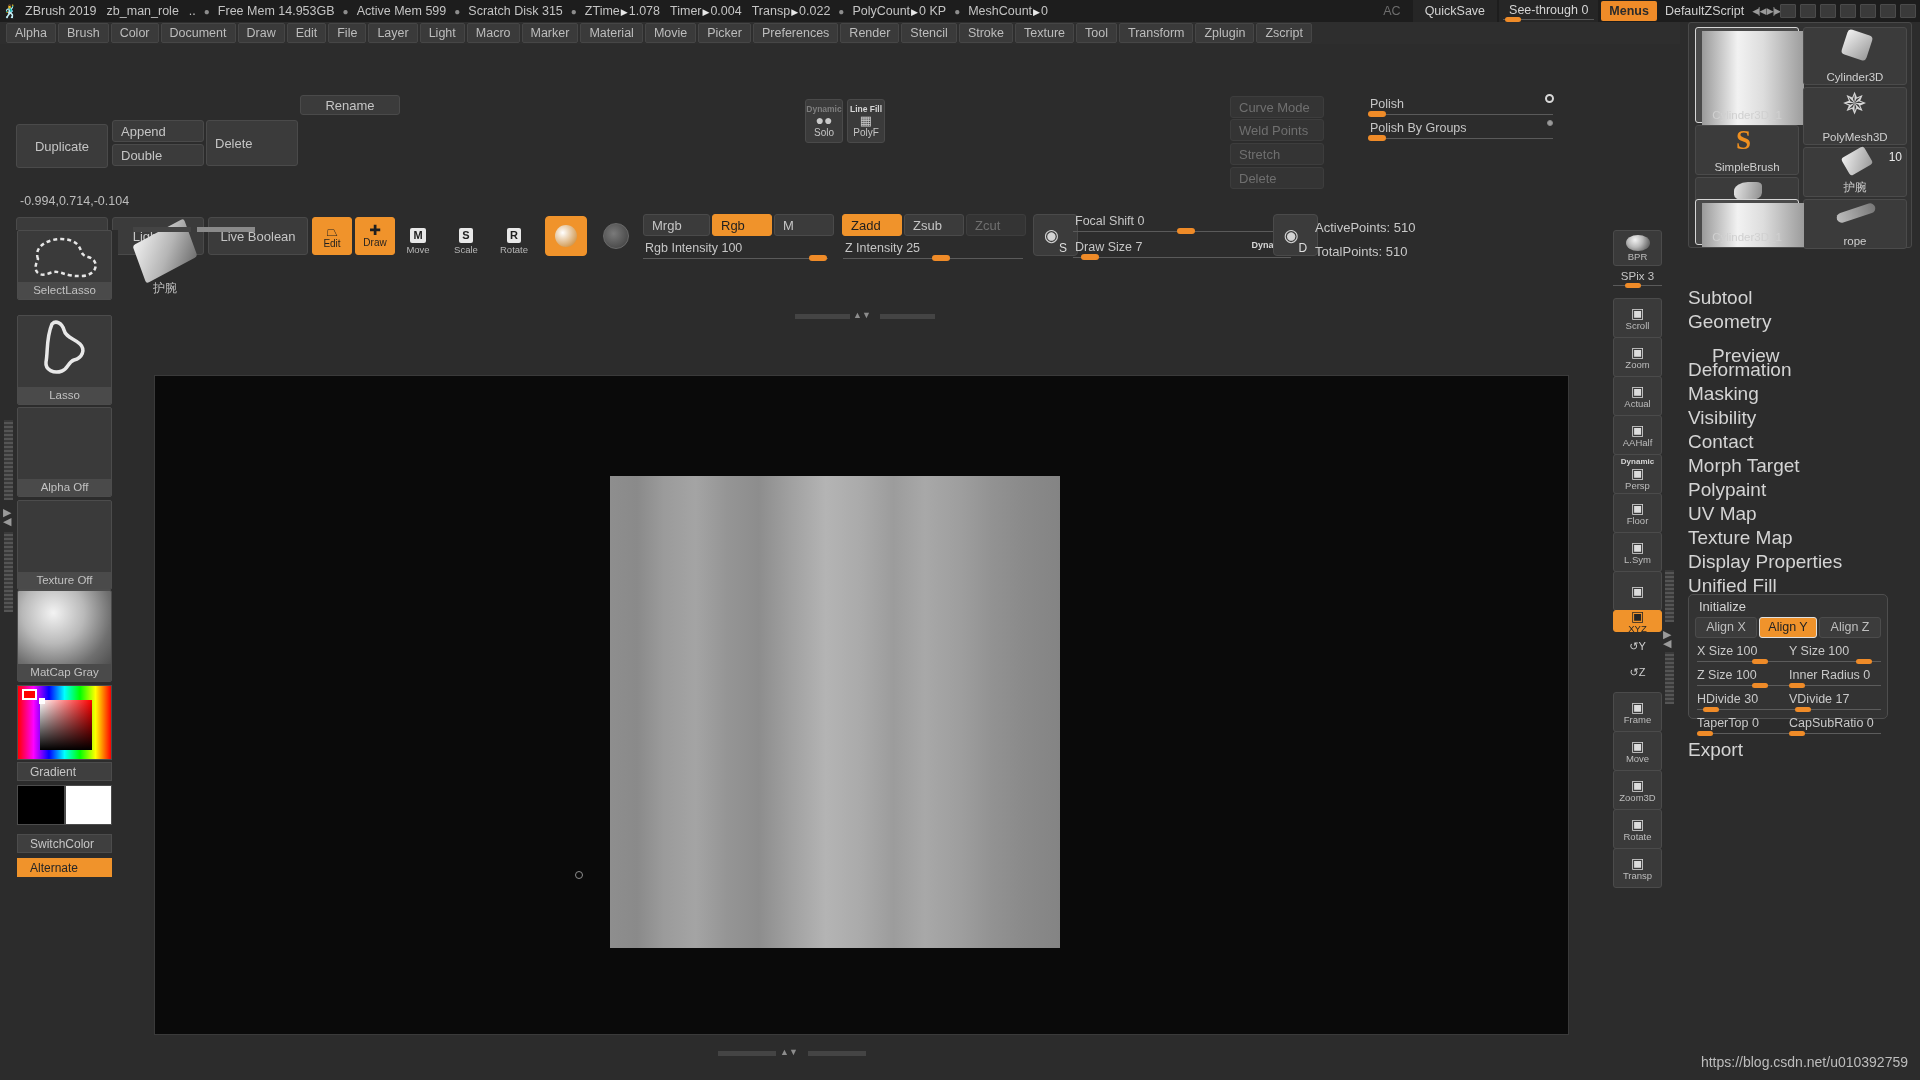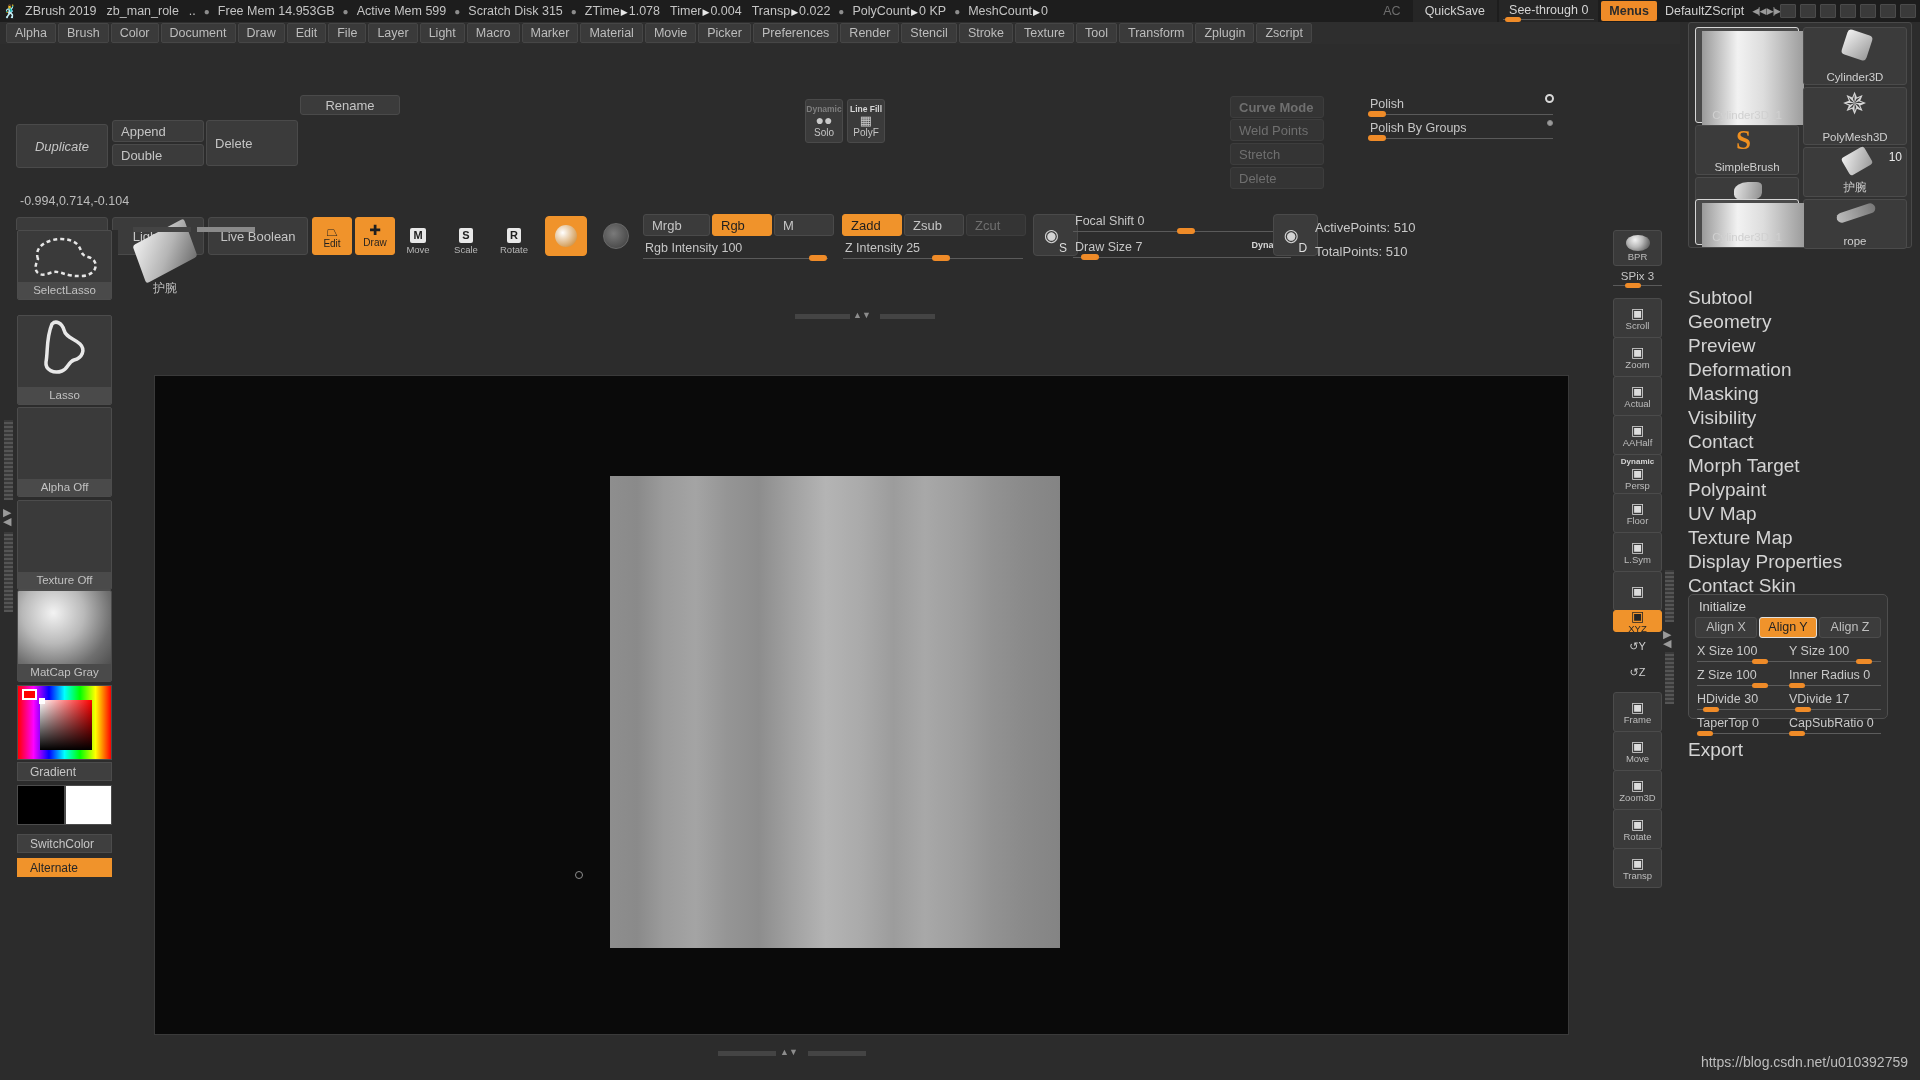--- a/index.html
+++ b/index.html
@@ -249,21 +249,21 @@
       <div class="menu-item">Texture</div>
       <div class="menu-item">Tool</div>
       <div class="menu-item">Transform</div>
       <div class="menu-item">Zplugin</div>
       <div class="menu-item">Zscript</div>
     </div>
 
   <div class="topshelf">
 
     <div class="btn" style="left:300px;top:51px;width:100px;height:20px;">Rename</div>
-    <div class="btn" style="left:16px;top:80px;width:92px;height:44px;font-style:italic;">Duplicate</div>
+    <div class="btn" style="left:16px;top:80px;width:92px;height:44px;">Duplicate</div>
     <div class="btn left" style="left:112px;top:76px;width:92px;height:22px;">Append</div>
     <div class="btn left" style="left:112px;top:100px;width:92px;height:22px;">Double</div>
     <div class="btn left" style="left:206px;top:76px;width:92px;height:46px;">Delete</div>
 
     <div class="coordtxt"><span>-0.994,0.714,-0.104</span></div>
 
     <div class="btn" style="left:16px;top:173px;width:92px;height:38px;">Home Page</div>
     <div class="btn" style="left:112px;top:173px;width:92px;height:38px;">LightBox</div>
     <div class="btn" style="left:208px;top:173px;width:100px;height:38px;">Live Boolean</div>
 
@@ -340,21 +340,21 @@
       <span style="position:absolute;right:2px;top:0px;font-size:9px;font-weight:bold;color:#d7d7d7;">Dynamic</span>
       <span class="track"></span>
       <span class="knob" style="left:8px;"></span>
     </div>
 
     <div class="btn" style="left:1273px;top:170px;width:45px;height:42px;border-radius:4px;">
       <span style="font-size:17px;color:#d2d2d2;">◉</span>
       <span style="font-size:12px;color:#dedede;align-self:flex-end;">D</span>
     </div>
 
-    <div class="btn left dim" style="left:1230px;top:52px;width:94px;height:22px;font-weight:bold;">Curve Mode</div>
+    <div class="btn left dim" style="left:1230px;top:52px;width:94px;height:22px;">Curve Mode</div>
     <div class="btn left dim" style="left:1230px;top:75px;width:94px;height:22px;">Weld Points</div>
     <div class="btn left dim" style="left:1230px;top:99px;width:94px;height:22px;">Stretch</div>
     <div class="btn left dim" style="left:1230px;top:123px;width:94px;height:22px;">Delete</div>
 
     <div class="slider" style="left:1368px;top:53px;width:185px;">
       <span class="lbl">Polish</span>
       <span class="track"></span>
       <span class="knob" style="left:0px;"></span>
     </div>
     <div class="radio" style="left:1545px;top:50px;"></div>
@@ -544,31 +544,31 @@
           <div class="cap">rope</div>
         </div>
         <div class="tcell sel" style="left: 6px; top: 176px; width: 104px; height: 46px;">
           <div class="cylArt" style="position:absolute;left:6px;top:3px;right:6px;bottom:18px;"></div>
           <div class="cap">Cylinder3D_1</div>
         </div>
       </div>
     <div id="rmenu">
         <div class="rmenu" style="top: 265px;">Subtool</div>
         <div class="rmenu" style="top: 289px;">Geometry</div>
-        <div class="rmenu" style="top: 313px;">Preview</div>
+        <div class="rmenu" style="top: 323px; margin-left: 24px;">Preview</div>
         <div class="rmenu" style="top: 337px;">Deformation</div>
         <div class="rmenu" style="top: 361px;">Masking</div>
         <div class="rmenu" style="top: 385px;">Visibility</div>
         <div class="rmenu" style="top: 409px;">Contact</div>
         <div class="rmenu" style="top: 433px;">Morph Target</div>
         <div class="rmenu" style="top: 457px;">Polypaint</div>
         <div class="rmenu" style="top: 481px;">UV Map</div>
         <div class="rmenu" style="top: 505px;">Texture Map</div>
         <div class="rmenu" style="top: 529px;">Display Properties</div>
-        <div class="rmenu" style="top: 553px;">Contact Skin</div>
+        <div class="rmenu" style="top: 553px;">Unified Fill</div>
       </div>
 
     <div class="initbox">
       <div style="position:absolute;left:10px;top:4px;font-size:13px;color:#d4d4d4;">Initialize</div>
       <div class="ibtn" style="left:6px;top:22px;width:62px;">Align X</div>
       <div class="ibtn on" style="left:70px;top:22px;width:58px;">Align Y</div>
       <div class="ibtn" style="left:130px;top:22px;width:62px;">Align Z</div>
       <div id="initsliders">
           <div class="isl" style="left: 8px; top: 50px; width: 92px;">
             <span class="lbl">X Size 100</span>

